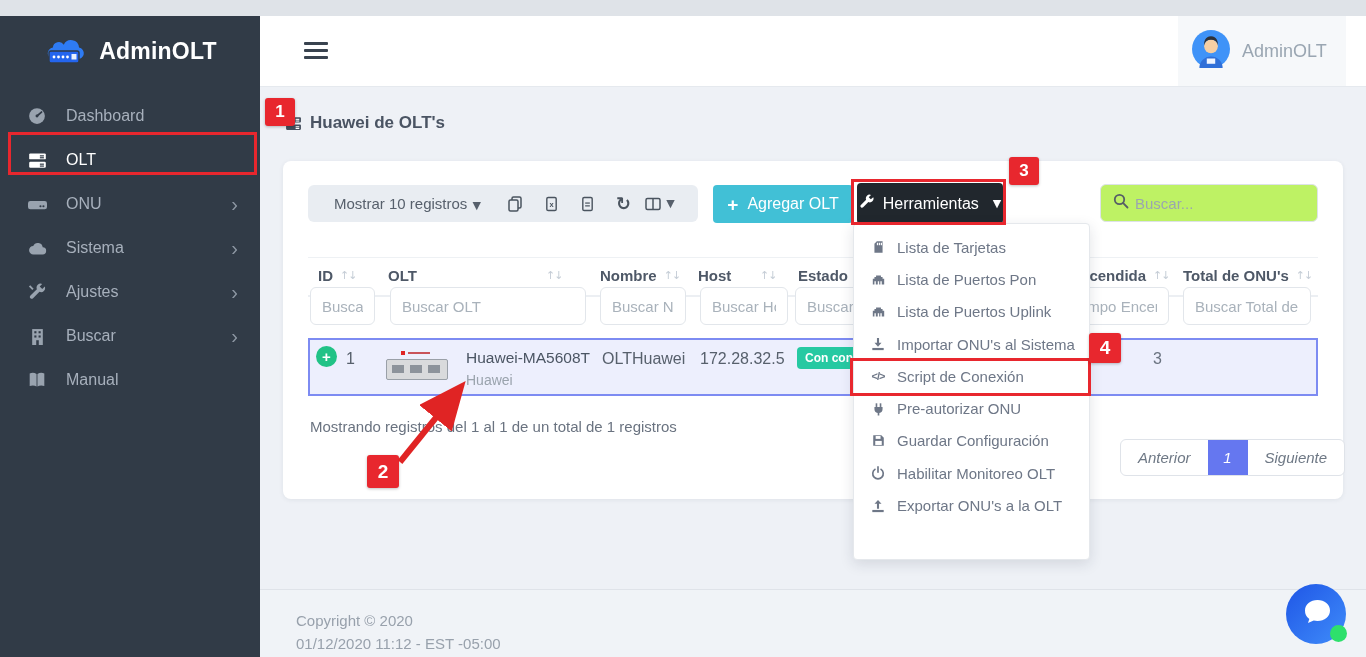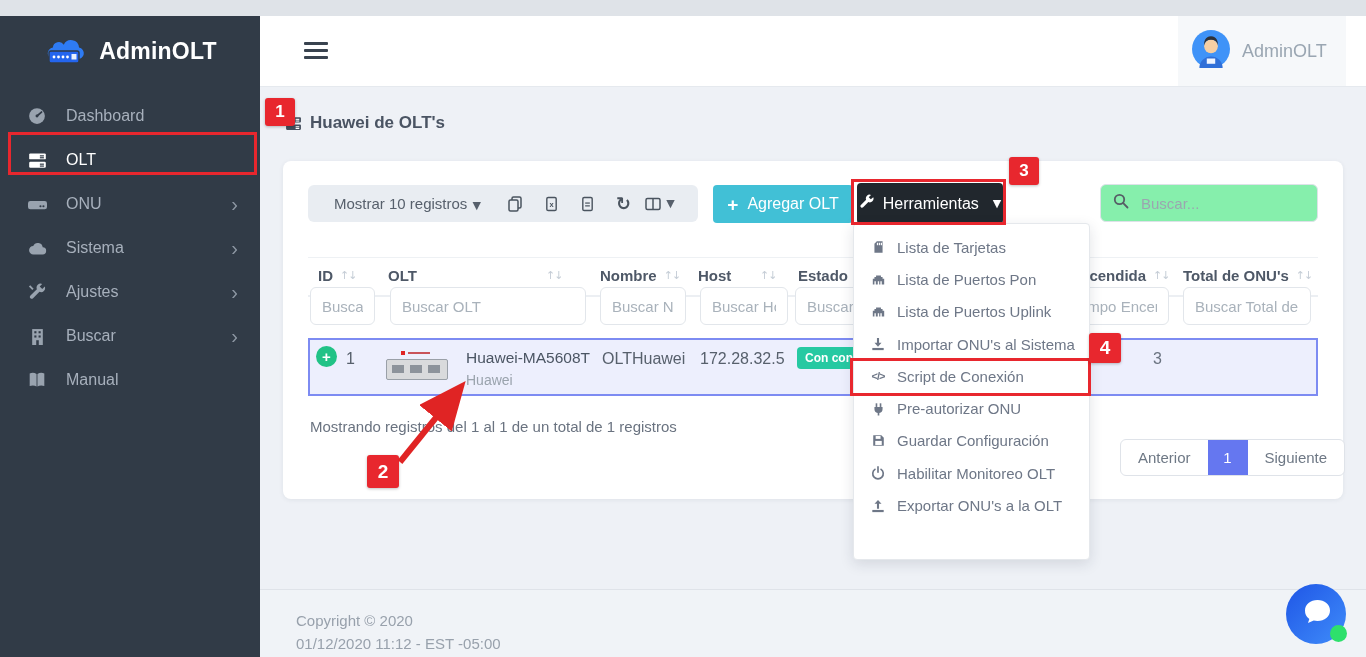--- a/index.html
+++ b/index.html
@@ -35,21 +35,21 @@
   .entries{font-size:15px;color:#57606c;margin:0 16px 0 6px;cursor:pointer;white-space:nowrap;}
   .caret{font-family:"DejaVu Sans",sans-serif;font-size:11px;color:#57606c;margin-left:5px;}
   .tbtn{width:40px;display:flex;justify-content:center;align-items:center;color:#4a545f;cursor:pointer;}
   .sync-glyph{font-family:"DejaVu Sans",sans-serif;font-size:18px;font-weight:bold;line-height:1;}
 
   .btn-add{position:absolute;left:430px;top:24px;width:140px;height:38px;background:#41c0d6;border-radius:4px;color:#fff;font-size:16px;display:flex;align-items:center;justify-content:center;gap:9px;cursor:pointer;}
   .btn-add .plus{font-size:19px;font-weight:bold;line-height:1;}
   .btn-tools{position:absolute;left:574px;top:22px;width:146px;height:41px;background:#21272d;border-radius:4px;color:#fff;font-size:16px;display:flex;align-items:center;justify-content:center;gap:9px;cursor:pointer;}
   .btn-tools .caret{color:#fff;}
 
-  .search-box{position:absolute;left:817px;top:23px;width:218px;height:38px;border:1px solid #dde2e8;border-radius:6px;display:flex;align-items:center;padding:0 12px;box-sizing:border-box;gap:10px;background:#86efac;}
+  .search-box{position:absolute;left:817px;top:23px;width:218px;height:38px;border:1px solid #dde2e8;border-radius:6px;display:flex;align-items:center;padding:0 12px;box-sizing:border-box;gap:4px;background:#bef264;}
   .search-box input{border:none;outline:none;font-size:15px;width:100%;color:#57606c;font-family:inherit;background:transparent;}
   .search-box input::placeholder{color:#9ba6b0;}
 
   
   .thead{position:absolute;left:25px;width:1010px;top:96px;height:37px;border-top:1px solid #eef1f4;border-bottom:2px solid #eceff3;}
   .th{position:absolute;top:9px;font-size:15px;font-weight:bold;color:#4e5867;display:flex;gap:7px;align-items:center;white-space:nowrap;cursor:pointer;}
   .sort{font-size:11px;color:#c5cdd6;letter-spacing:-1px;font-family:"DejaVu Sans",sans-serif;font-weight:normal;}
 
   .filters input{position:absolute;height:38px;border:1px solid #e2e6eb;border-radius:6px;box-sizing:border-box;padding:0 11px;font-size:15px;color:#57606c;outline:none;font-family:inherit;background:#fff;top:126px;}
   .filters input::placeholder{color:#a9b2bb;}
@@ -61,21 +61,21 @@
   .device .dlogo{position:absolute;left:15px;top:2px;width:4px;height:4px;background:#e02424;}
   .device .dlogo2{position:absolute;left:22px;top:3px;width:22px;height:2px;background:#c9535a;}
   .device .chassis{position:absolute;left:0;top:10px;width:62px;height:21px;background:#d9dadc;border:1px solid #9aa0a8;border-radius:2px;box-sizing:border-box;}
   .device .slot{position:absolute;top:16px;width:12px;height:8px;background:#8d939b;}
   .olt-model{position:absolute;left:156px;top:9px;font-size:15.5px;color:#4b5563;}
   .olt-brand{position:absolute;left:156px;top:32px;font-size:14px;color:#9aa3ad;}
   .badge-status{position:absolute;left:487px;top:7px;background:#26c9a2;color:#fff;font-size:12px;font-weight:bold;padding:4px 8px;border-radius:4px;white-space:nowrap;}
 
   .info{position:absolute;left:27px;top:257px;font-size:15px;color:#6a7380;}
   .pagination{position:absolute;left:837px;top:278px;height:37px;display:flex;border:1px solid #dfe3e9;border-radius:6px;overflow:hidden;background:#fff;box-sizing:border-box;}
-  .page-btn{display:flex;align-items:center;justify-content:center;font-size:15px;color:#6e7885;padding:0 17px;cursor:pointer;}
+  .page-btn{display:flex;align-items:center;justify-content:center;font-size:15px;color:#6e7885;padding:0 17px;cursor:pointer;font-style:italic;}
   .page-btn.active{background:#6577f0;color:#fff;padding:0;width:40px;}
 
   
   .menu{position:absolute;left:853px;top:207px;width:237px;height:337px;background:#fff;border:1px solid #e5e8ec;border-radius:4px;box-shadow:0 4px 14px rgba(30,40,60,.13);z-index:40;padding-top:7px;box-sizing:border-box;}
   .menu-item{height:32.3px;display:flex;align-items:center;padding:0 15px;gap:10px;font-size:15px;color:#6e7787;cursor:pointer;white-space:nowrap;}
   .menu-item .mi{width:18px;display:flex;justify-content:center;color:#6e7787;flex:none;}
   .code-glyph{font-size:11px;font-weight:bold;letter-spacing:-1px;}
 
   
   .footer{position:absolute;left:260px;top:573px;width:1106px;height:84px;border-top:1px solid #dfe3e9;background:#f0f3f7;box-sizing:border-box;padding:19px 0 0 36px;font-size:15px;color:#98a1ac;line-height:23px;}

